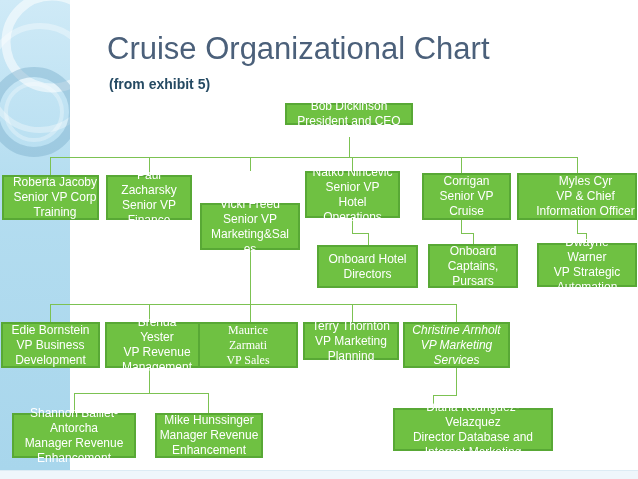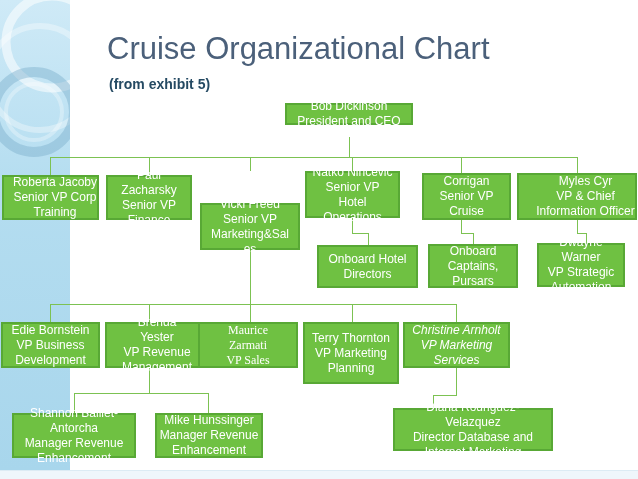--- a/index.html
+++ b/index.html
@@ -110,33 +110,33 @@
       </div>
       <div class="node" style="left: 517px; top: 173px; width: 120px; height: 47px; padding-left: 17px;">
         <div class="node-text">Myles Cyr<br>VP &amp; Chief<br>Information Officer</div>
       </div>
       <div class="node" style="left: 317px; top: 245px; width: 101px; height: 43px;">
         <div class="node-text">Onboard Hotel<br>Directors</div>
       </div>
       <div class="node" style="left: 428px; top: 244px; width: 90px; height: 44px;">
         <div class="node-text">Onboard<br>Captains,<br>Pursars</div>
       </div>
-      <div class="node" style="left: 537px; top: 243px; width: 88px; height: 44px;">
+      <div class="node" style="left: 537px; top: 243px; width: 100px; height: 44px;">
         <div class="node-text">Dwayne<br>Warner<br>VP Strategic<br>Automation</div>
       </div>
       <div class="node" style="left: 1px; top: 322px; width: 99px; height: 46px;">
         <div class="node-text">Edie Bornstein<br>VP Business<br>Development</div>
       </div>
       <div class="node" style="left: 105px; top: 322px; width: 104px; height: 46px;">
         <div class="node-text">Brenda<br>Yester<br>VP Revenue<br>Management</div>
       </div>
       <div class="node" style="left: 198px; top: 322px; width: 100px; height: 46px; font-family: Liberation Serif, serif;">
         <div class="node-text">Maurice<br>Zarmati<br>VP Sales</div>
       </div>
-      <div class="node" style="left: 303px; top: 322px; width: 96px; height: 62px;">
+      <div class="node" style="left: 303px; top: 322px; width: 96px; height: 38px;">
         <div class="node-text">Terry Thornton<br>VP Marketing<br>Planning</div>
       </div>
       <div class="node" style="left: 403px; top: 322px; width: 107px; height: 46px; font-style: italic;">
         <div class="node-text">Christine Arnholt<br>VP Marketing<br>Services</div>
       </div>
       <div class="node" style="left: 12px; top: 413px; width: 124px; height: 45px;">
         <div class="node-text">Shannon Balliet-<br>Antorcha<br>Manager Revenue<br>Enhancement</div>
       </div>
       <div class="node" style="left: 155px; top: 413px; width: 108px; height: 45px;">
         <div class="node-text">Mike Hunssinger<br>Manager Revenue<br>Enhancement</div>

